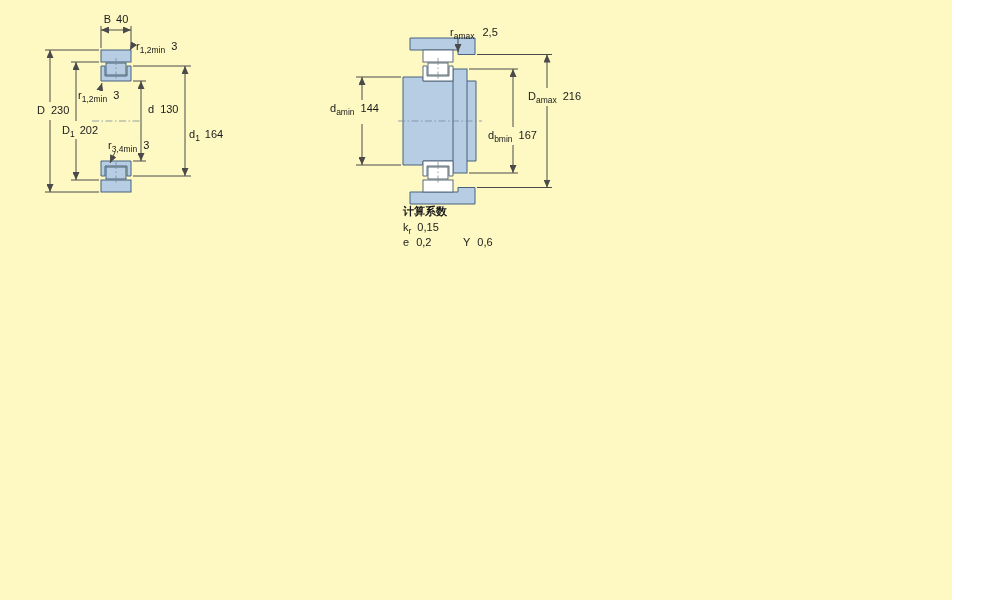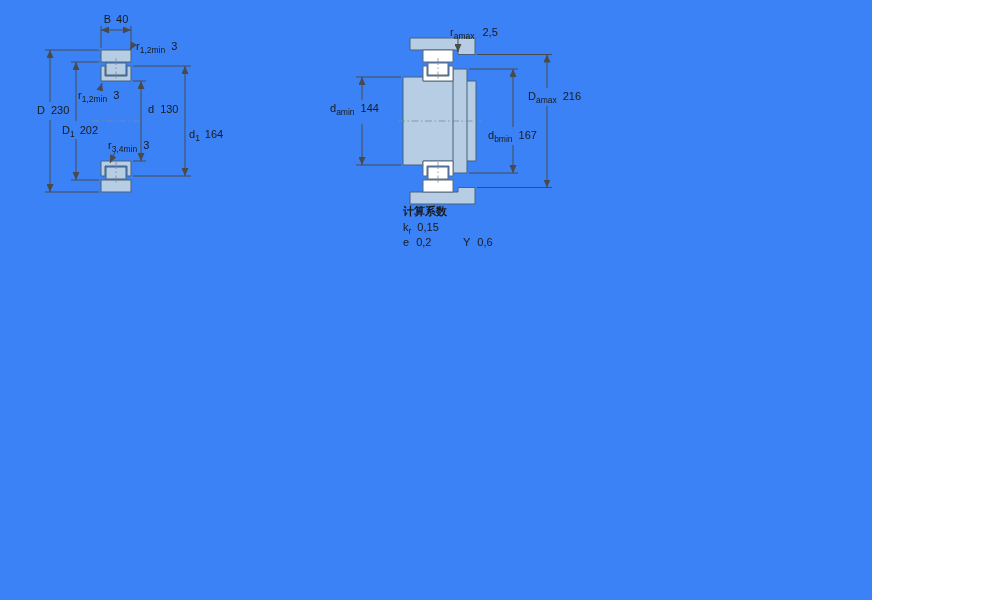--- a/index.html
+++ b/index.html
@@ -1,20 +1,20 @@
 <!DOCTYPE html>
 <html><head>
 <meta charset="utf-8">
 <style>
   html, body { margin: 0; padding: 0; background: #ffffff; }
   .canvas {
     position: relative;
-    width: 872px;
+    width: 952px;
     height: 600px;
-    background: #3b82f6;
+    background: #fef9c3;
     overflow: hidden;
   }
   svg text {
     font-family: "Liberation Sans", sans-serif;
     font-size: 11px;
     fill: #1a1a1a;
   }
   svg .sub { font-size: 8.5px; }
   svg .cjk { font-weight: bold; }
   g.blue { stroke: #46627e; stroke-width: 1; }

